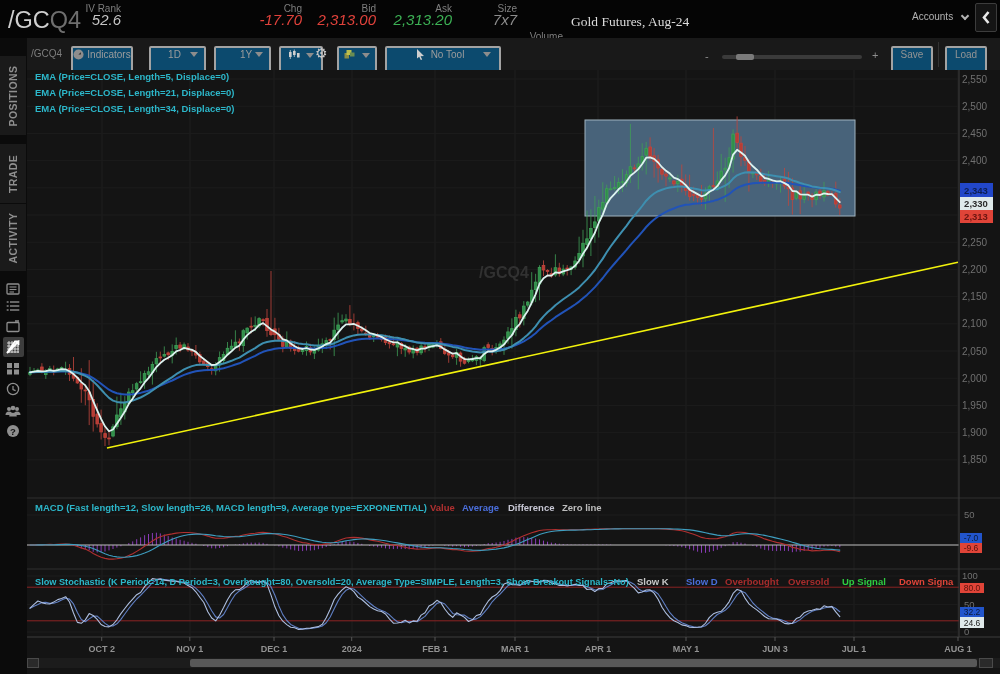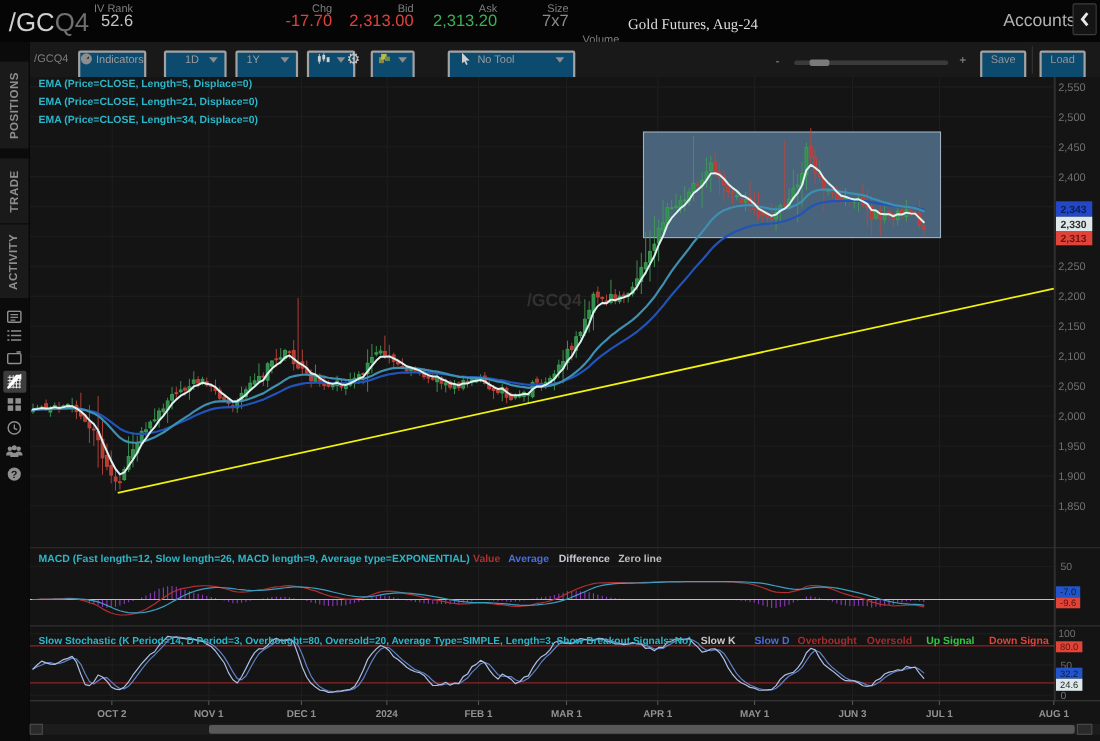--- a/index.html
+++ b/index.html
@@ -6,25 +6,25 @@
                font-family:"Liberation Sans",sans-serif; }
   .abs { position:absolute; }
   #stage { position:relative; width:1000px; height:674px; background:#020202; }
 
   
   #topbar { position:absolute; left:0; top:0; width:1000px; height:38px; background:#050505; }
   .sym { position:absolute; left:8px; top:7px; font-size:23.5px; color:#cfcfcf; letter-spacing:0px; }
   .sym span { color:#6f6f6f; }
   .col { position:absolute; top:3px; text-align:right; }
   .col .lab { font-size:10px; color:#7f7f7f; }
-  .col .val { font-size:15px; color:#c4c4c4; margin-top:-3px; }
+  .col .val { font-size:15px; color:#c4c4c4; margin-top:-3px;font-style:italic; }
   .grn { color:#3cb054 !important; }
   .red { color:#e0423b !important; }
   .desc { position:absolute; left:571px; top:14px; font-size:13.5px; color:#dcdcdc;font-family:Liberation Serif, serif; }
-  .accounts { position:absolute; left:912px; top:11px; font-size:16px; color:#b2b2b2; }
+  .accounts { position:absolute; left:912px; top:11px; font-size:10px; color:#b2b2b2; }
   .accounts .chev { display:inline-block; margin-left:9px; width:6px; height:6px;
       border-right:2.2px solid #b2b2b2; border-bottom:2.2px solid #b2b2b2;
       transform:rotate(45deg); vertical-align:1px; }
   .collapse { position:absolute; left:975px; top:3px; width:22px; height:29px;
       background:#141414; border:1px solid #3c3c3c; border-radius:2px; }
 
   
   #toolbar { position:absolute; left:27px; top:38px; width:973px; height:32px; background:#191919; }
   .tbtxt { position:absolute; top:10px; font-size:10px; color:#7d7d7d; }
   .btn { position:absolute; top:8px; height:32px; background:#0c4a6e; border:2px solid #a3a3a3;
@@ -79,39 +79,39 @@
   </div>
 
   <div id="toolbar">
     <div class="tbtxt" style="left:4px;">/GCQ4</div>
     <div class="btn" style="left:44px;width:62px;">
       <svg width="11" height="11" viewBox="0 0 12 12" style="vertical-align:-2px;margin-right:3px">
         <circle cx="6" cy="6" r="5.5" fill="#8d8d8d"></circle>
         <path d="M3.5 8.5 L8.5 3.5 L8.5 6 L6 6 Z" fill="#222"></path>
         </svg>Indicators</div>
     <div class="btn" style="left:122px;width:57px;text-align:center;padding-left:8px;">1D<span class="chevdn" style="float:right;margin:4px 6px 0 0"></span></div>
-    <div class="btn" style="left:187px;width:57px;text-align:left;padding-left:8px;">1Y<span class="chevdn" style="float:right;margin:4px 6px 0 0"></span></div>
+    <div class="btn" style="left:187px;width:57px;text-align:left;padding-left:24px;">1Y<span class="chevdn" style="float:right;margin:4px 6px 0 0"></span></div>
     <div class="btn" style="left:252px;width:44px;">
       <svg width="12" height="11" viewBox="0 0 12 11" style="vertical-align:-2px;">
         <rect x="1" y="3" width="2.6" height="5" fill="#cfcfcf"></rect>
           <line x1="2.3" y1="1" x2="2.3" y2="10" stroke="#cfcfcf" stroke-width="0.8"></line>
         <rect x="5" y="2" width="2.6" height="4" fill="#cfcfcf"></rect>
           <line x1="6.3" y1="0.5" x2="6.3" y2="8" stroke="#cfcfcf" stroke-width="0.8"></line>
         <rect x="9" y="4" width="2.6" height="4.5" fill="#cfcfcf"></rect>
         </svg>
       <span class="chevdn" style="margin-left:4px"></span></div>
     <div style="position:absolute;left:288px;top:7px;color:#c8c8c8;font-size:14px;">⚙</div>
     <div class="btn" style="left:310px;width:40px;">
       <svg width="11" height="10" viewBox="0 0 11 10" style="vertical-align:-1px;">
         <rect x="0.5" y="4" width="4.5" height="5.5" fill="#8a8d44"></rect>
         <rect x="2.5" y="1" width="5" height="5" fill="#c9c94a" opacity="0.9"></rect>
         <rect x="6" y="3.5" width="4.5" height="4" fill="#6a8d52"></rect>
         </svg>
       <span class="chevdn" style="margin-left:4px"></span></div>
-    <div class="btn" style="left:380px;width:116px;text-align:left;padding-left:10px;">
+    <div class="btn" style="left:358px;width:116px;text-align:center;padding-left:10px;">
       <svg width="9" height="11" viewBox="0 0 9 11" style="vertical-align:-2px;margin-right:6px">
         <path d="M1 0 L8 7 L4.6 7.2 L6.2 10.4 L4.8 11 L3.2 7.8 L1 9.6 Z" fill="#cfcfcf"></path>
         </svg>No Tool
       <span class="chevdn" style="float:right;margin:4px 8px 0 0"></span></div>
 
     <div style="position:absolute;left:678px;top:12px;color:#8d8d8d;font-size:11px;">-</div>
     <div class="slider-track">
         <div class="slider-thumb"></div>
       </div>
     <div style="position:absolute;left:845px;top:11px;color:#8d8d8d;font-size:11px;">+</div>

